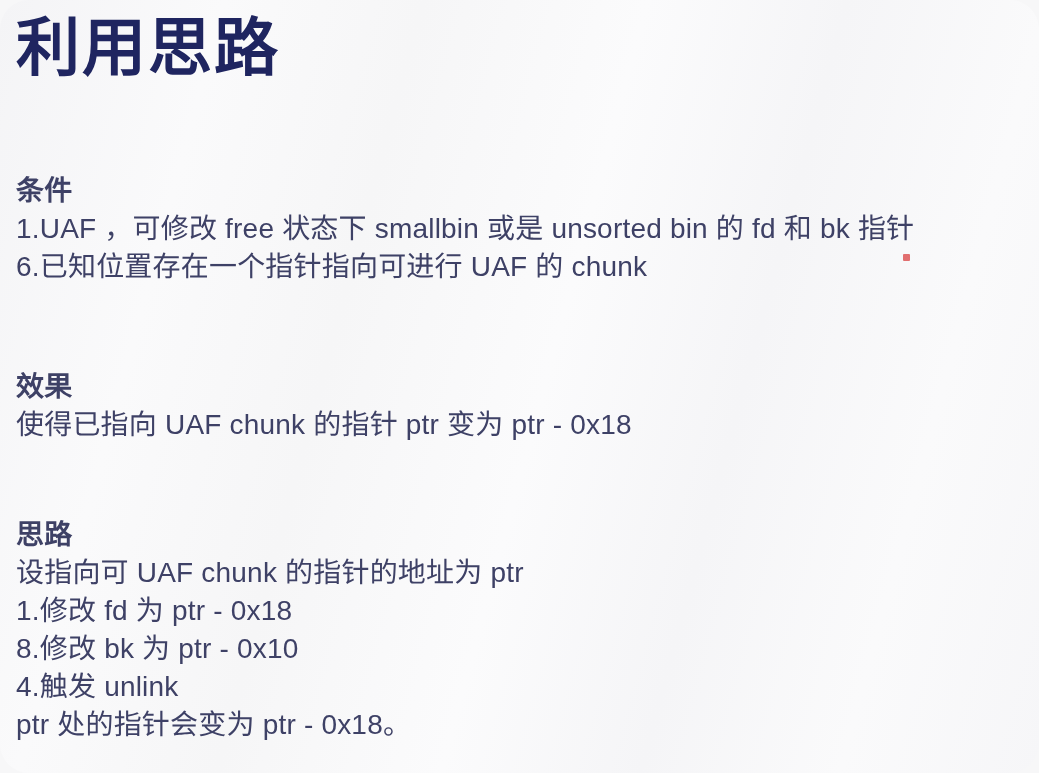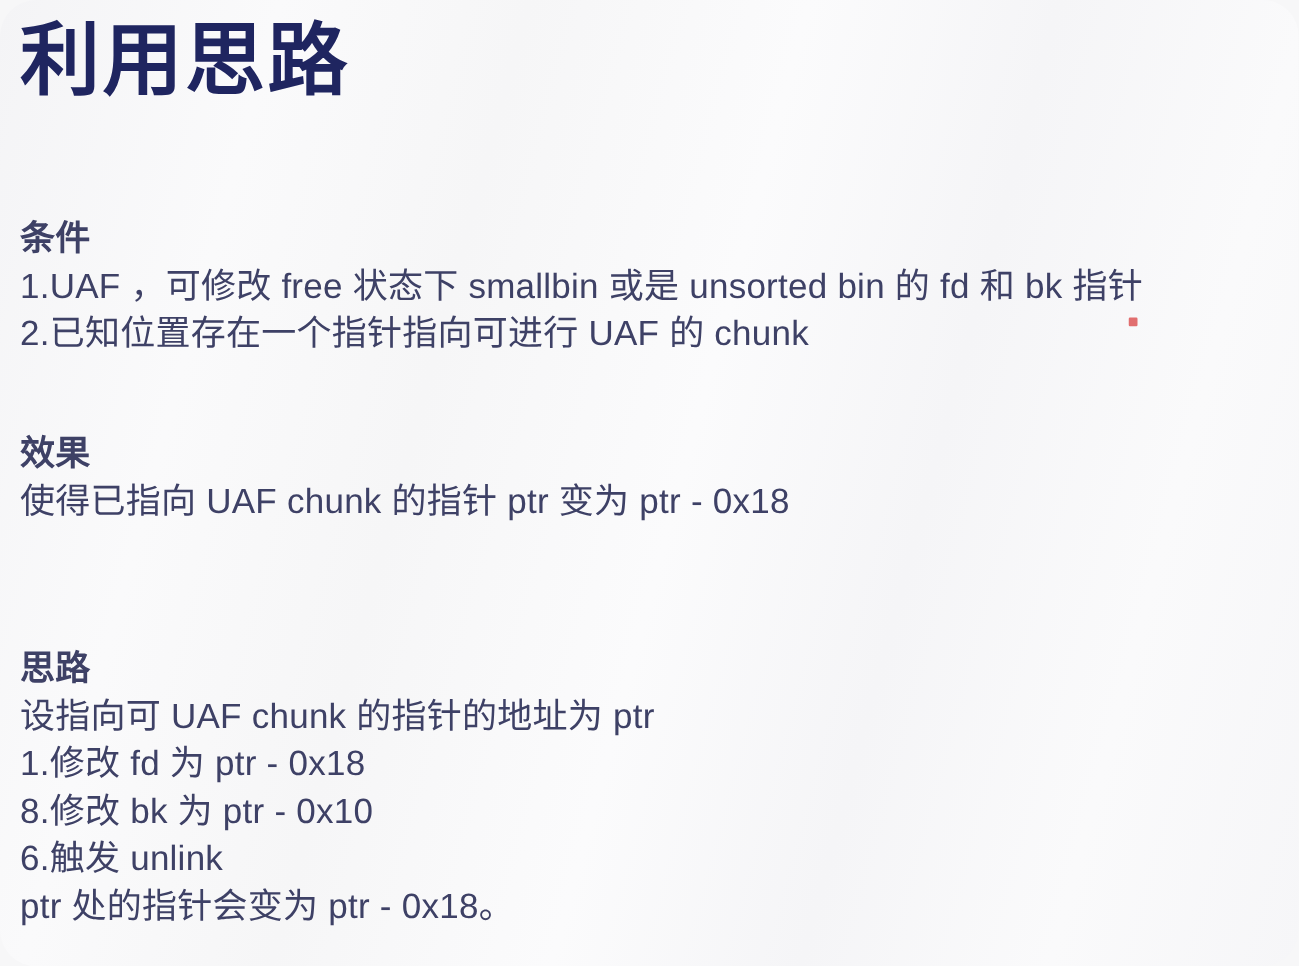--- a/index.html
+++ b/index.html
@@ -48,21 +48,21 @@
     white-space: pre;
   }
 
   .body-block {
     position: absolute;
     left: 16px;
     width: 1005px;
   }
 
   .body-block.cond { top: 172px; }
-  .body-block.effect { top: 344px; }
+  .body-block.effect { top: 368px; }
   .body-block.idea { top: 516px; }
 
   .line {
     font-size: 28px;
     line-height: 38px;
     font-weight: 400;
     color: #3e4166;
     white-space: pre;
     letter-spacing: 0.2px;
   }
@@ -86,32 +86,32 @@
 </head>
 <body>
 
 <div class="slide">
 
   <div class="slide-title">利用思路</div>
 
   <div class="body-block cond">
     <div class="line heading">条件</div>
     <div class="line">1.UAF ，可修改 free 状态下 smallbin 或是 unsorted bin 的 fd 和 bk 指针</div>
-    <div class="line">2.已知位置存在一个指针指向可进行 UAF 的 chunk</div>
+    <div class="line">6.已知位置存在一个指针指向可进行 UAF 的 chunk</div>
   </div>
 
   <div class="body-block effect">
     <div class="line heading">效果</div>
     <div class="line">使得已指向 UAF chunk 的指针 ptr 变为 ptr - 0x18</div>
   </div>
 
   <div class="body-block idea">
     <div class="line heading">思路</div>
     <div class="line">设指向可 UAF chunk 的指针的地址为 ptr</div>
     <div class="line">1.修改 fd 为 ptr - 0x18</div>
     <div class="line">8.修改 bk 为 ptr - 0x10</div>
-    <div class="line">6.触发 unlink</div>
+    <div class="line">4.触发 unlink</div>
     <div class="line">ptr 处的指针会变为 ptr - 0x18。</div>
   </div>
 
   <div class="speck"></div>
 
 </div>
 
 </body></html>

